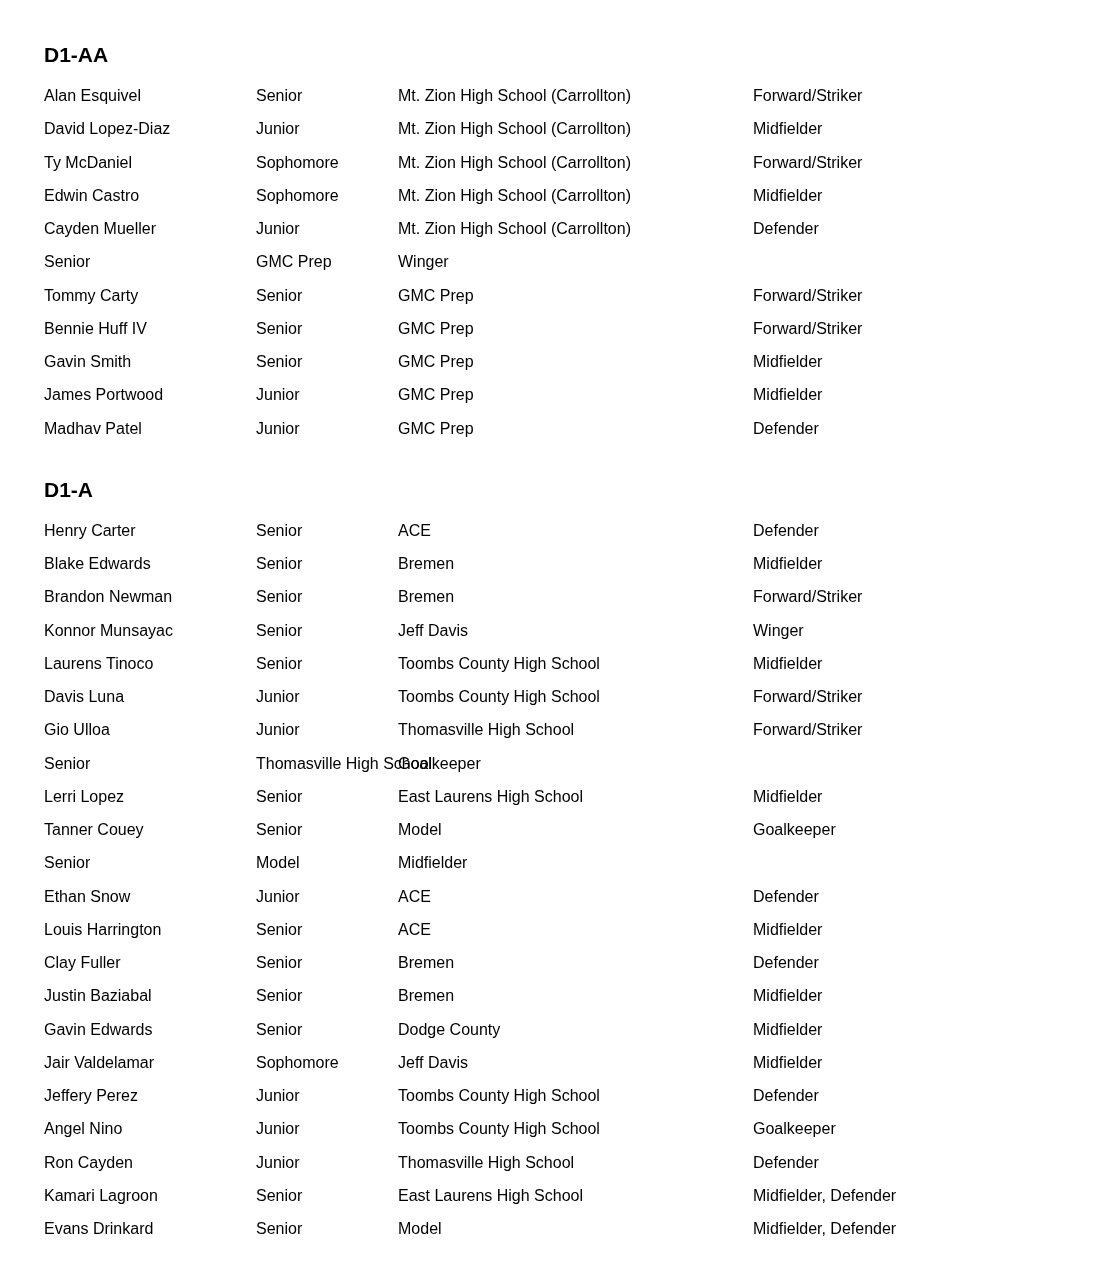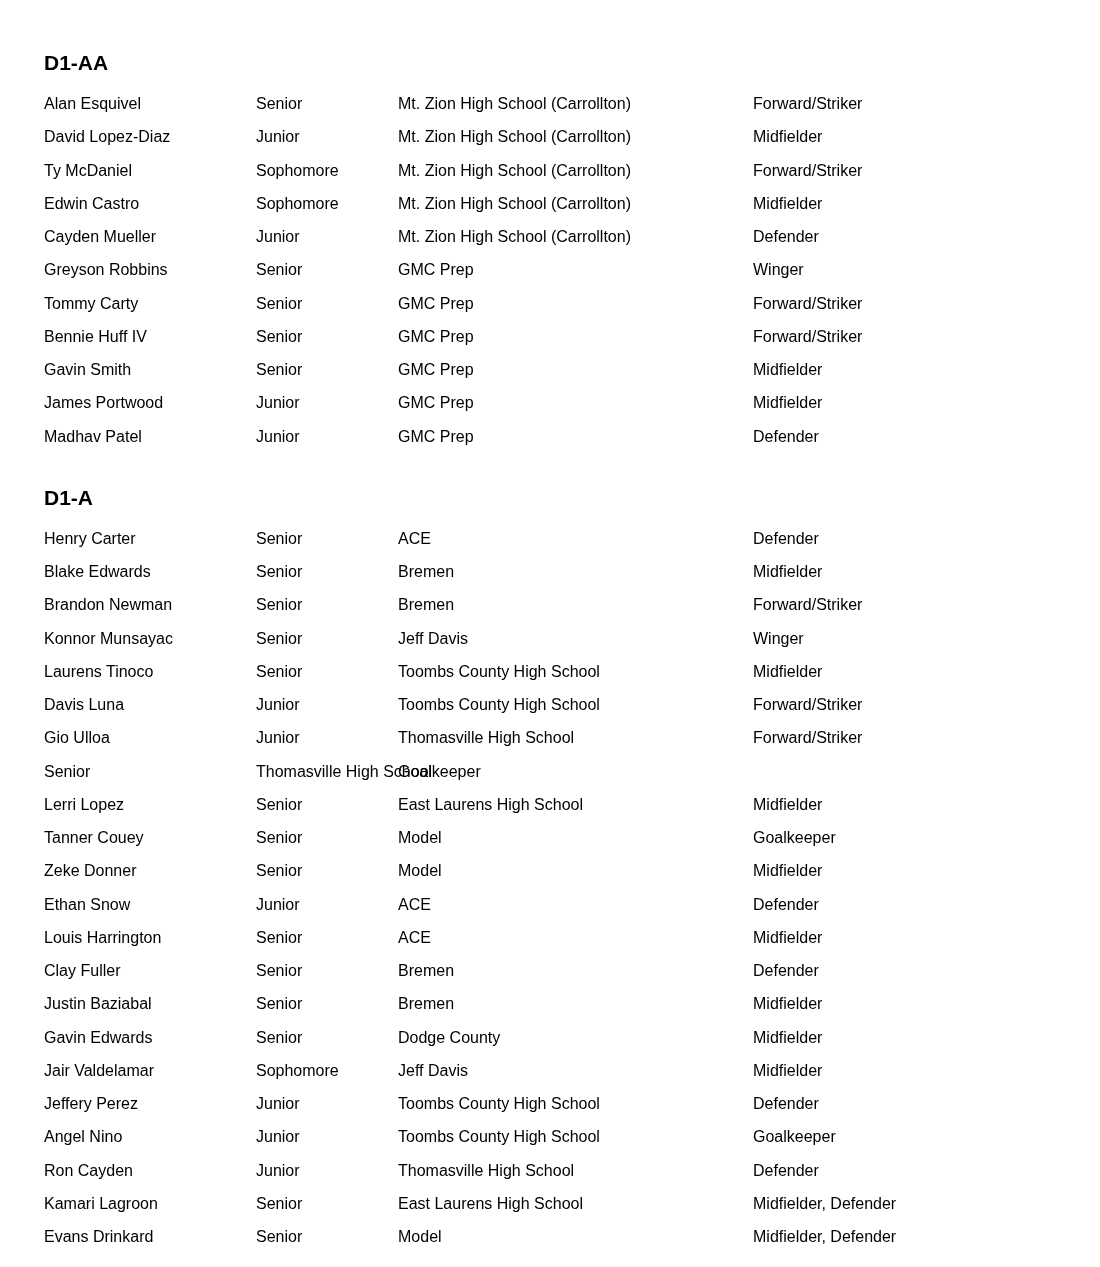--- a/index.html
+++ b/index.html
@@ -12,21 +12,21 @@
     min-height: 1267px;
     padding: 30px 40px 40px 44px;
     background: #ffffff;
     color: #000000;
   }
   .section + .section { margin-top: 28px; }
   .section-title {
     font-size: 21px;
     font-weight: 700;
     line-height: 33px;
-    margin: 16px 0 8px 0;
+    margin: 8px 0 8px 0;
   }
   .player-row {
     display: grid;
     grid-template-columns: 212px 142px 355px auto;
     font-size: 16px;
     line-height: 33.25px;
     white-space: nowrap;
   }
   .cell { overflow: visible; }
 </style>
@@ -66,21 +66,20 @@
   </div>
 
   <div class="player-row">
     <span class="cell">Cayden Mueller</span>
     <span class="cell">Junior</span>
     <span class="cell">Mt. Zion High School (Carrollton)</span>
     <span class="cell">Defender</span>
   </div>
 
   <div class="player-row">
-    <span class="cell">Greyson Robbins</span>
     <span class="cell">Senior</span>
     <span class="cell">GMC Prep</span>
     <span class="cell">Winger</span>
   </div>
 
   <div class="player-row">
     <span class="cell">Tommy Carty</span>
     <span class="cell">Senior</span>
     <span class="cell">GMC Prep</span>
     <span class="cell">Forward/Striker</span>
@@ -182,21 +181,20 @@
   </div>
 
   <div class="player-row">
     <span class="cell">Tanner Couey</span>
     <span class="cell">Senior</span>
     <span class="cell">Model</span>
     <span class="cell">Goalkeeper</span>
   </div>
 
   <div class="player-row">
-    <span class="cell">Zeke Donner</span>
     <span class="cell">Senior</span>
     <span class="cell">Model</span>
     <span class="cell">Midfielder</span>
   </div>
 
   <div class="player-row">
     <span class="cell">Ethan Snow</span>
     <span class="cell">Junior</span>
     <span class="cell">ACE</span>
     <span class="cell">Defender</span>

